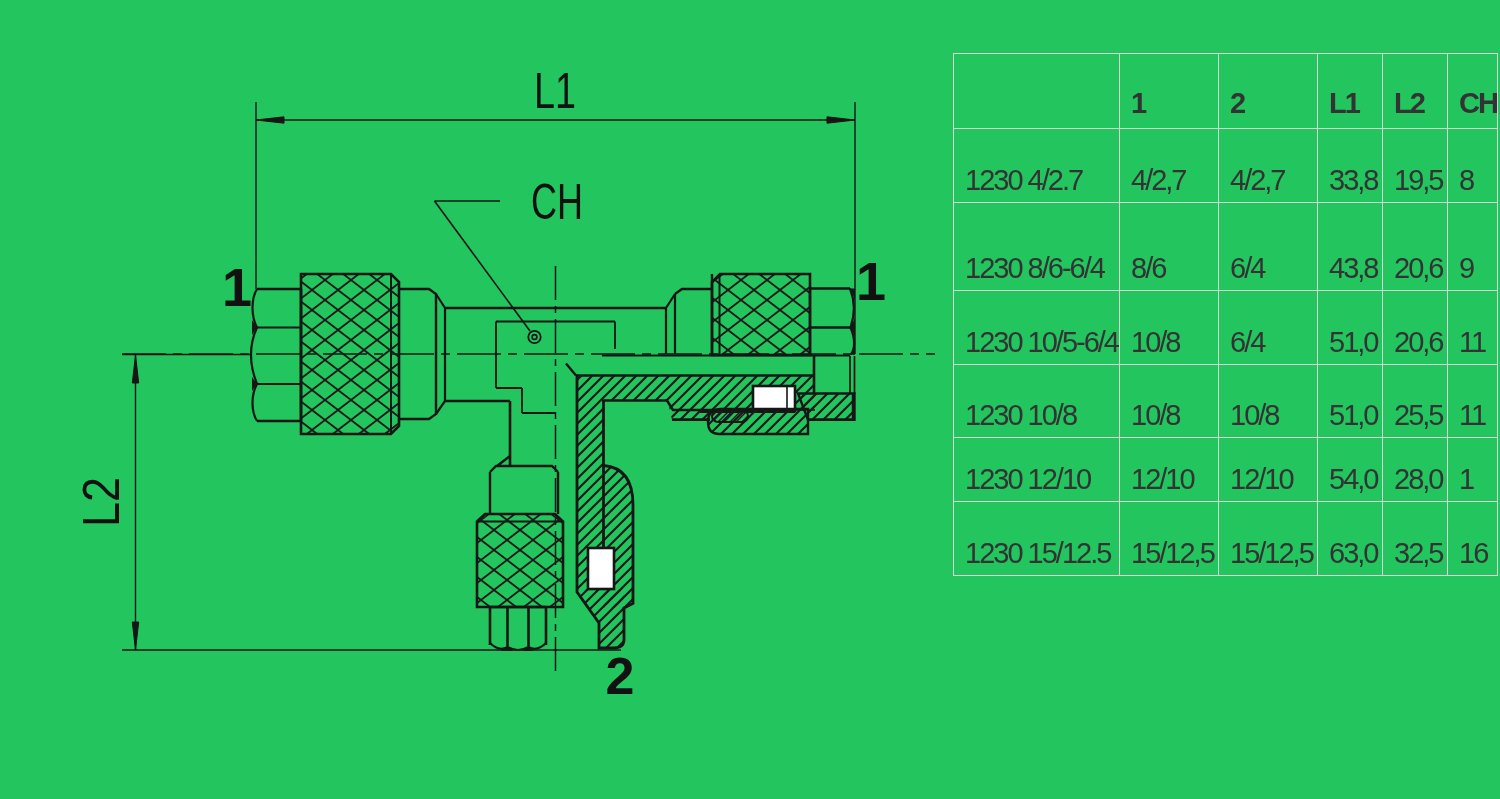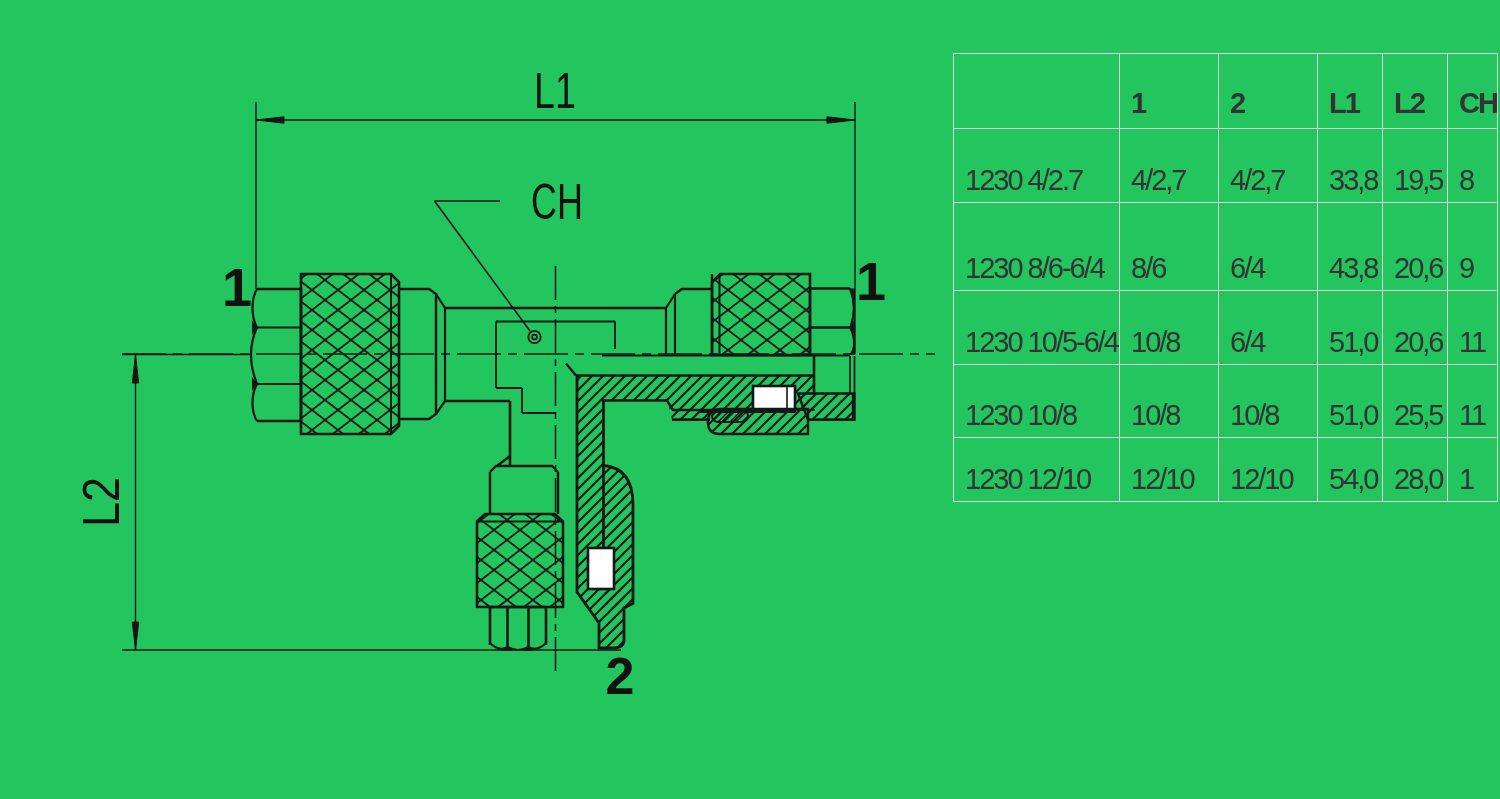--- a/index.html
+++ b/index.html
@@ -217,15 +217,23 @@
 
 <tr style="height:64px">
           <td>1230 12/10</td>
           <td>12/10</td>
           <td>12/10</td>
           <td>54,0</td>
           <td>28,0</td>
           <td>1</td>
         </tr>
 
+<tr style="height:73.8px">
+          <td>1230 15/12.5</td>
+          <td>15/12,5</td>
+          <td>15/12,5</td>
+          <td>63,0</td>
+          <td>32,5</td>
+          <td>16</td>
+        </tr>
 </tbody>
     </table>
 </div>
 
 </body></html>

